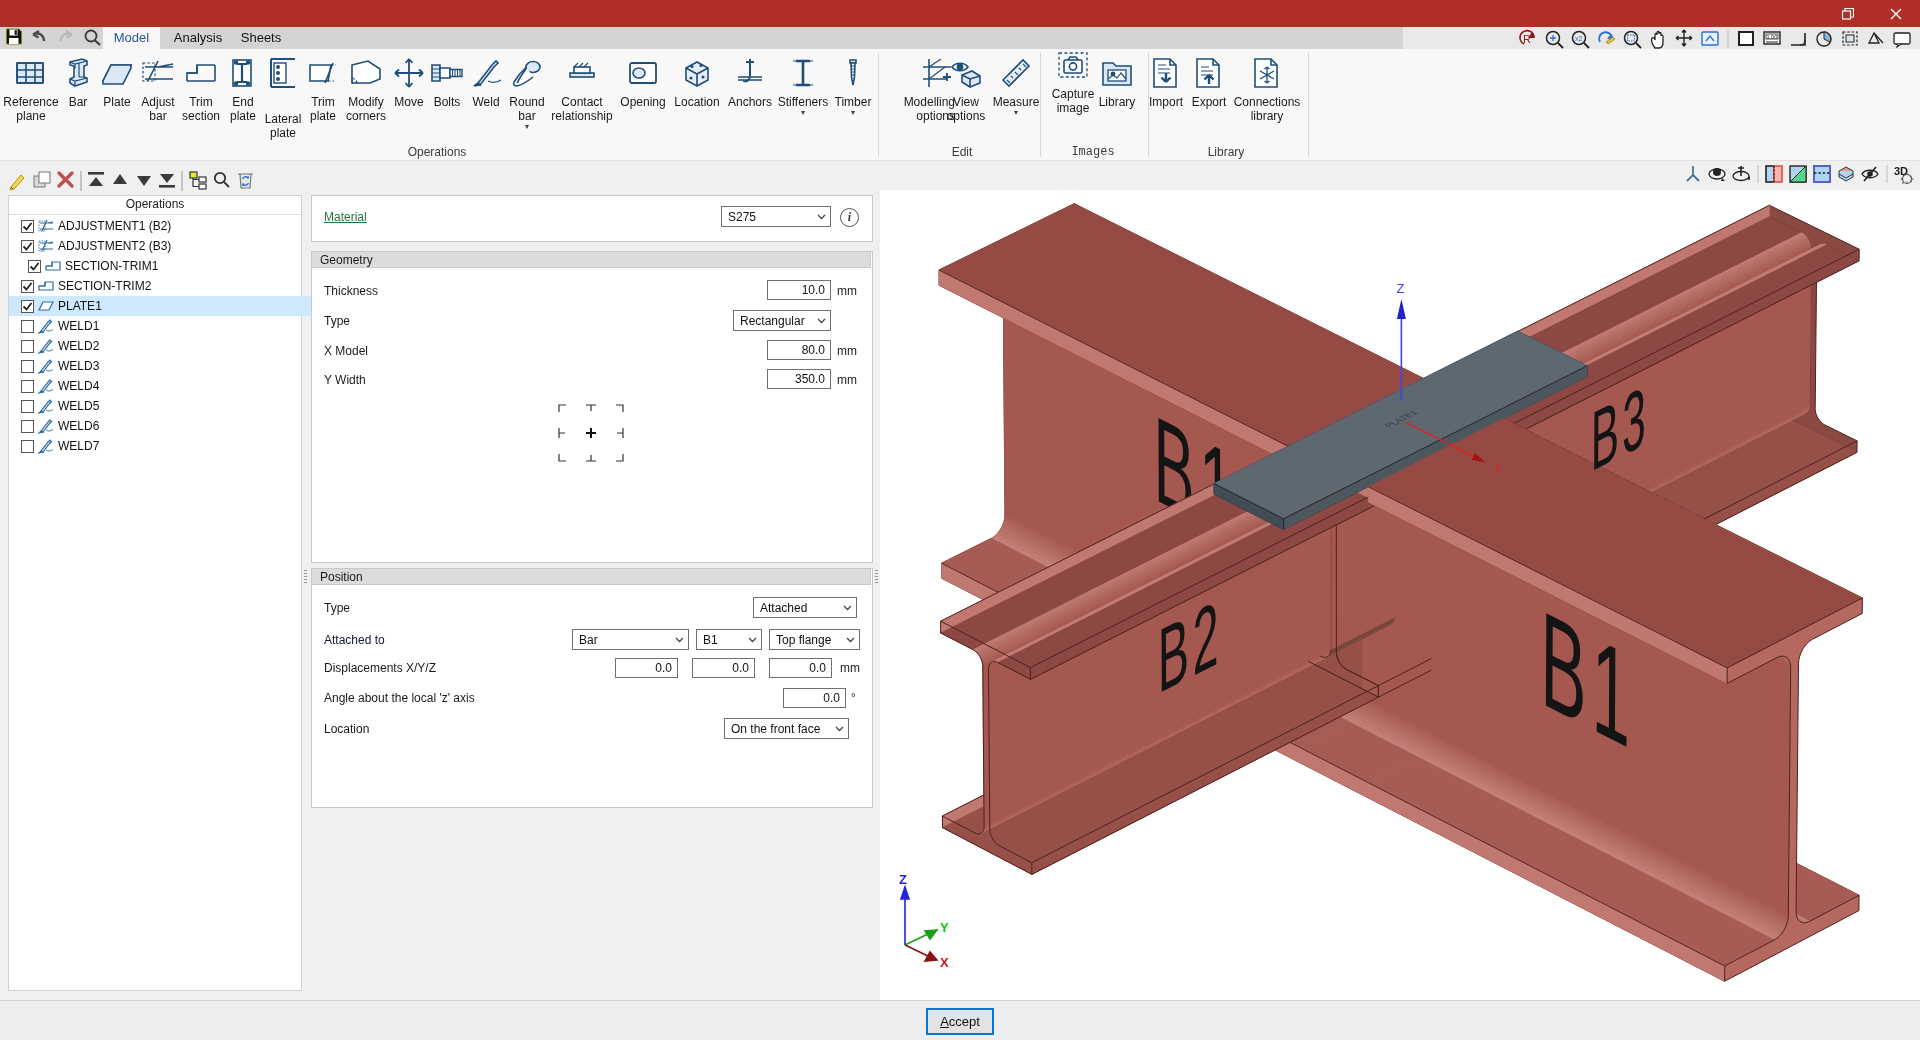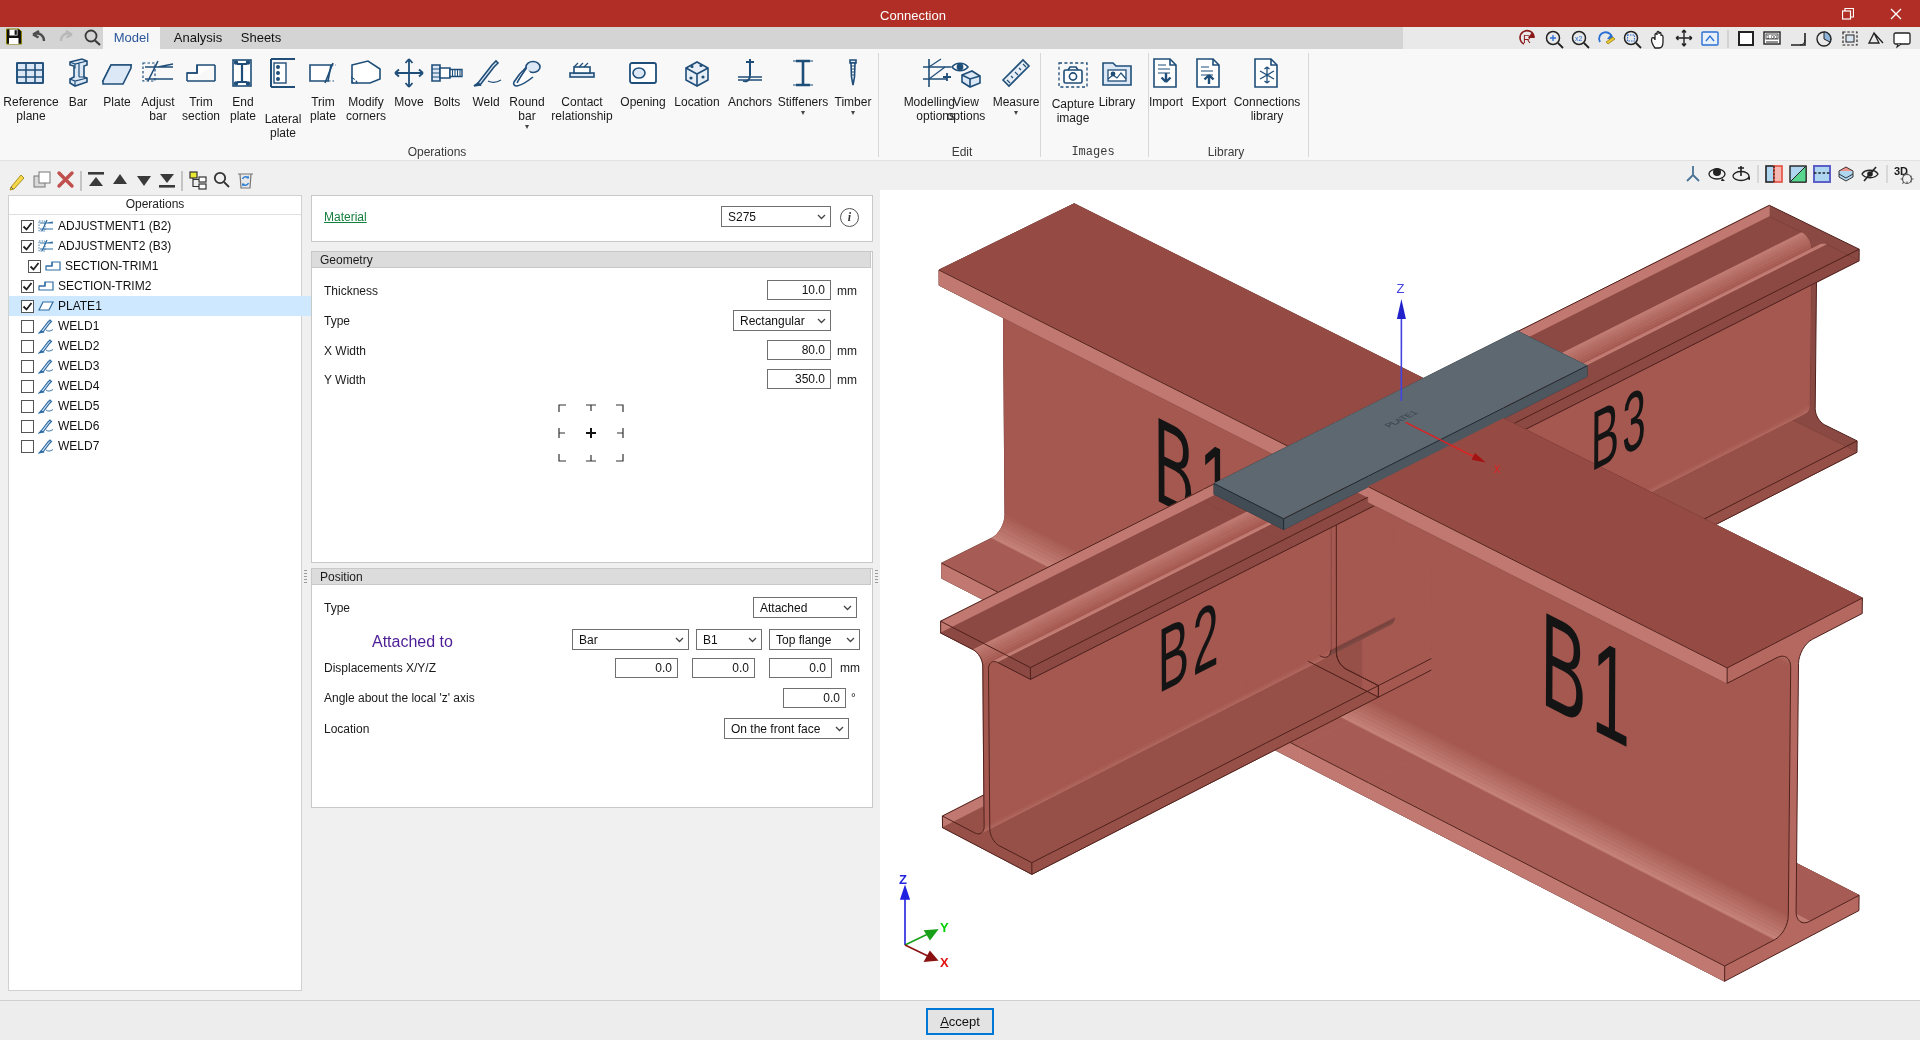--- a/index.html
+++ b/index.html
@@ -1,19 +1,18 @@
 <!DOCTYPE html>
 <html><head><meta charset="utf-8"><style>
 * { margin:0; padding:0; }
 body { font-family:"Liberation Sans", sans-serif; width:1920px; height:1040px; overflow:hidden; position:relative; background:#f0f0f0; }
 </style></head>
 <body>
 
 <div style="position:absolute;left:0;top:0;width:1920px;height:27px;background:#b02e25;">
-<div style="position:absolute;left:0;right:0;top:6px;text-align:center;"><span style="position:relative;left:-47px;color:#fff;font-size:13px;">Connection</span></div>
 <svg width="12" height="12" viewBox="0 0 12 12" style="position:absolute;left:1842px;top:8px;" stroke="#fff" fill="none" stroke-width="1.2">
       <rect x="0.5" y="3" width="8" height="8"></rect>
       <path d="M3 3 V0.5 H11.5 V9 H9"></path>
     </svg>
 <svg width="12" height="12" viewBox="0 0 12 12" style="position:absolute;left:1890px;top:8px;" stroke="#fff" stroke-width="1.4">
       <path d="M1 1 L11 11 M11 1 L1 11"></path>
     </svg>
 </div>
 
 <div style="position:absolute;left:0;top:27px;width:1403px;height:22px;background:#d4d4d4;"></div>
@@ -275,21 +274,21 @@
       </svg></div>
     <div style="font-size:12px;line-height:14px;color:#1a1a1a;margin-top:2px;position:relative;">View<br>options</div>
   </div>
 <div style="position:absolute;left:984px;top:55px;width:64px;text-align:center;">
     <div style="height:38px;position:relative;"><svg width="36" height="36" viewBox="0 0 36 36" fill="none" stroke="#1f4e79" stroke-width="1.6">
         <path d="M5 25 L25 5 L31 11 L11 31 Z" fill="#e8eef5"></path>
         <path d="M9 25 l3 3 M13 21 l2 2 M17 17 l3 3 M21 13 l2 2 M25 9 l3 3" stroke-width="1.2"></path>
       </svg></div>
     <div style="font-size:12px;line-height:14px;color:#1a1a1a;margin-top:2px;position:relative;">Measure<div style="position:absolute;left:50%;transform:translateX(-50%);bottom:-11px;font-size:8px;color:#444;">▾</div></div>
   </div>
-<div style="position:absolute;left:1041px;top:57px;width:64px;text-align:center;">
+<div style="position:absolute;left:1041px;top:47px;width:64px;text-align:center;">
     <div style="height:38px;position:relative;"><svg width="36" height="36" viewBox="0 0 36 36" fill="none" stroke="#1f4e79" stroke-width="1.6">
         <rect x="4" y="6" width="28" height="24" stroke-dasharray="3 2.4" stroke-width="1.3"></rect>
         <rect x="9" y="13" width="18" height="13" rx="1.5" fill="#fff" stroke-width="1.6"></rect>
         <path d="M13 13 L15 10 h6 l2 3" stroke-width="1.6"></path>
         <circle cx="18" cy="19.5" r="3.6" stroke-width="1.6"></circle>
       </svg></div>
     <div style="font-size:12px;line-height:14px;color:#1a1a1a;margin-top:2px;position:relative;">Capture<br>image</div>
   </div>
 <div style="position:absolute;left:1085px;top:55px;width:64px;text-align:center;">
     <div style="height:38px;position:relative;"><svg width="36" height="36" viewBox="0 0 36 36" fill="none" stroke="#1f4e79" stroke-width="1.6">
@@ -573,21 +572,21 @@
 <div style="position:absolute;left:311px;top:251px;width:560px;height:310px;background:#fff;border:1px solid #c8c8c8;"></div>
 <div style="position:absolute;left:311px;top:251px;width:560px;height:17px;background:#dcdcdc;border:1px solid #c8c8c8;box-sizing:border-box;"></div>
 <div style="position:absolute;left:320px;top:253px;font-size:12px;color:#1a1a1a;">Geometry</div>
 <div style="position:absolute;left:324px;top:284px;font-size:12px;color:#1a1a1a;">Thickness</div>
 <div style="position:absolute;left:767px;top:280px;width:64px;height:20px;border:1px solid #707070;background:#fff;font-size:12px;color:#111;display:flex;align-items:center;justify-content:flex-end;padding-right:5px;box-sizing:border-box;">10.0</div>
 <div style="position:absolute;left:837px;top:284px;font-size:12px;color:#1a1a1a;">mm</div>
 <div style="position:absolute;left:324px;top:314px;font-size:12px;color:#1a1a1a;">Type</div>
 <div style="position:absolute;left:733px;top:310px;width:98px;height:21px;border:1px solid #707070;background:#fff;font-size:12px;color:#111;display:flex;align-items:center;padding-left:6px;box-sizing:border-box;">Rectangular<svg style="position:absolute;right:4px;top:7px" width="9" height="6" viewBox="0 0 9 6">
       <path d="M1 1 L4.5 4.5 L8 1" stroke="#444" stroke-width="1.3" fill="none"></path>
     </svg></div>
-<div style="position:absolute;left:324px;top:344px;font-size:12px;color:#1a1a1a;">X Width</div>
+<div style="position:absolute;left:324px;top:344px;font-size:12px;color:#1a1a1a;">X Model</div>
 <div style="position:absolute;left:767px;top:340px;width:64px;height:20px;border:1px solid #707070;background:#fff;font-size:12px;color:#111;display:flex;align-items:center;justify-content:flex-end;padding-right:5px;box-sizing:border-box;">80.0</div>
 <div style="position:absolute;left:837px;top:344px;font-size:12px;color:#1a1a1a;">mm</div>
 <div style="position:absolute;left:324px;top:373px;font-size:12px;color:#1a1a1a;">Y Width</div>
 <div style="position:absolute;left:767px;top:369px;width:64px;height:20px;border:1px solid #707070;background:#fff;font-size:12px;color:#111;display:flex;align-items:center;justify-content:flex-end;padding-right:5px;box-sizing:border-box;">350.0</div>
 <div style="position:absolute;left:837px;top:373px;font-size:12px;color:#1a1a1a;">mm</div>
 <svg style="position:absolute;left:555px;top:400px;" width="72" height="66" viewBox="0 0 72 66" stroke="#333" fill="none" stroke-width="1.2">
     <path d="M4 12 V5 H11"></path>
     <path d="M31 5 H41 M36 5 V11"></path>
     <path d="M61 5 H68 V12"></path>
     <path d="M4 28 V38 M4 33 H10"></path>
@@ -599,21 +598,21 @@
   </svg>
 <div style="position:absolute;left:311px;top:568px;width:560px;height:238px;background:#fff;border:1px solid #c8c8c8;"></div>
 <div style="position:absolute;left:311px;top:568px;width:560px;height:17px;background:#dcdcdc;border:1px solid #c8c8c8;box-sizing:border-box;"></div>
 <div style="position:absolute;left:320px;top:570px;font-size:12px;color:#1a1a1a;">Position</div>
 <div style="position:absolute;left:304px;top:570px;width:3px;height:13px;background-image:repeating-linear-gradient(#9a9a9a 0 1px, transparent 1px 3px);"></div>
 <div style="position:absolute;left:875px;top:570px;width:3px;height:13px;background-image:repeating-linear-gradient(#9a9a9a 0 1px, transparent 1px 3px);"></div>
 <div style="position:absolute;left:324px;top:601px;font-size:12px;color:#1a1a1a;">Type</div>
 <div style="position:absolute;left:753px;top:597px;width:104px;height:21px;border:1px solid #707070;background:#fff;font-size:12px;color:#111;display:flex;align-items:center;padding-left:6px;box-sizing:border-box;">Attached<svg style="position:absolute;right:4px;top:7px" width="9" height="6" viewBox="0 0 9 6">
       <path d="M1 1 L4.5 4.5 L8 1" stroke="#444" stroke-width="1.3" fill="none"></path>
     </svg></div>
-<div style="position:absolute;left:324px;top:633px;font-size:16px;color:#4c1d95;margin-left:48px;">Attached to</div>
+<div style="position:absolute;left:324px;top:633px;font-size:12px;color:#0f172a;">Attached to</div>
 <div style="position:absolute;left:572px;top:629px;width:117px;height:21px;border:1px solid #707070;background:#fff;font-size:12px;color:#111;display:flex;align-items:center;padding-left:6px;box-sizing:border-box;">Bar<svg style="position:absolute;right:4px;top:7px" width="9" height="6" viewBox="0 0 9 6">
       <path d="M1 1 L4.5 4.5 L8 1" stroke="#444" stroke-width="1.3" fill="none"></path>
     </svg></div>
 <div style="position:absolute;left:696px;top:629px;width:66px;height:21px;border:1px solid #707070;background:#fff;font-size:12px;color:#111;display:flex;align-items:center;padding-left:6px;box-sizing:border-box;">B1<svg style="position:absolute;right:4px;top:7px" width="9" height="6" viewBox="0 0 9 6">
       <path d="M1 1 L4.5 4.5 L8 1" stroke="#444" stroke-width="1.3" fill="none"></path>
     </svg></div>
 <div style="position:absolute;left:769px;top:629px;width:91px;height:21px;border:1px solid #707070;background:#fff;font-size:12px;color:#111;display:flex;align-items:center;padding-left:6px;box-sizing:border-box;">Top flange<svg style="position:absolute;right:4px;top:7px" width="9" height="6" viewBox="0 0 9 6">
       <path d="M1 1 L4.5 4.5 L8 1" stroke="#444" stroke-width="1.3" fill="none"></path>
     </svg></div>
 <div style="position:absolute;left:324px;top:661px;font-size:12px;color:#1a1a1a;">Displacements X/Y/Z</div>

